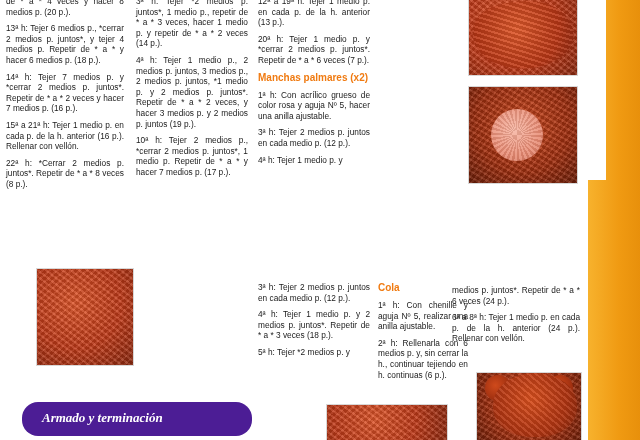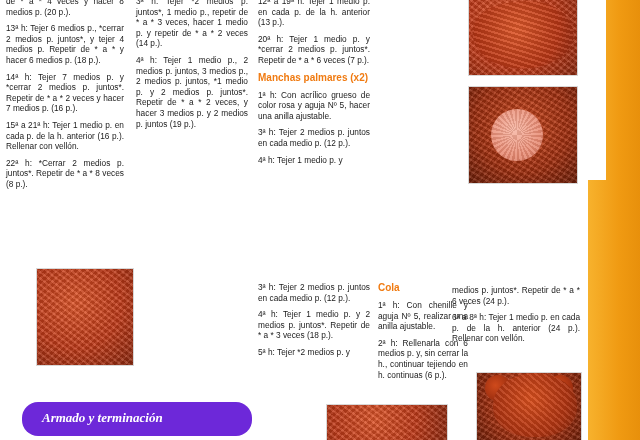--- a/index.html
+++ b/index.html
@@ -92,21 +92,21 @@
       radial-gradient(circle at 45% 40%, #d9501f 0%, #b13512 60%, #7d2309 100%);
   }
   .bear-ear{
     position:absolute;width:26px;height:26px;border-radius:50%;
     background:radial-gradient(circle at 40% 40%, #cf4a1c 0%, #9d2e0f 70%);
   }
 
   
   .banner{
     position:absolute;left:22px;bottom:4px;width:230px;height:34px;
-    background:#6d28d9;border-radius:16px;
+    background:#4c1d95;border-radius:16px;
   }
   .banner .label{
     position:absolute;left:20px;top:8px;
     color:#ffffff;font-weight:bold;font-size:13px;
     font-family:"Liberation Serif", serif;font-style:italic;
   }
 </style>
 </head>
 <body>
 
@@ -146,20 +146,21 @@
     <p>de * a * 4 veces y hacer 8 medios p. (20 p.).</p>
     <p>13ª h: Tejer 6 medios p., *cerrar 2 medios p. juntos*, y tejer 4 medios p. Repetir de * a * y hacer 6 medios p. (18 p.).</p>
     <p>14ª h: Tejer 7 medios p. y *cerrar 2 medios p. juntos*. Repetir de * a * 2 veces y hacer 7 medios p. (16 p.).</p>
     <p>15ª a 21ª h: Tejer 1 medio p. en cada p. de la h. anterior (16 p.). Rellenar con vellón.</p>
     <p>22ª h: *Cerrar 2 medios p. juntos*. Repetir de * a * 8 veces (8 p.).</p>
   </div>
 
   <div class="col c2">
     <p>3ª h: Tejer *2 medios p. juntos*, 1 medio p., repetir de * a * 3 veces, hacer 1 medio p. y repetir de * a * 2 veces (14 p.).</p>
     <p>4ª h: Tejer 1 medio p., 2 medios p. juntos, 3 medios p., 2 medios p. juntos, *1 medio p. y 2 medios p. juntos*. Repetir de * a * 2 veces, y hacer 3 medios p. y 2 medios p. juntos (19 p.).</p>
+    <p>10ª h: Tejer 2 medios p., *cerrar 2 medios p. juntos*, 1 medio p. Repetir de * a * y hacer 7 medios p. (17 p.).</p>
   </div>
 
   <div class="col c3">
     <p>12ª a 19ª h: Tejer 1 medio p. en cada p. de la h. anterior (13 p.).</p>
     <p>20ª h: Tejer 1 medio p. y *cerrar 2 medios p. juntos*. Repetir de * a * 6 veces (7 p.).</p>
     <p class="heading">Manchas palmares (x2)</p>
     <p>1ª h: Con acrílico grueso de color rosa y aguja Nº 5, hacer una anilla ajustable.</p>
     <p>3ª h: Tejer 2 medios p. juntos en cada medio p. (12 p.).</p>
     <p>4ª h: Tejer 1 medio p. y</p>
   </div>

